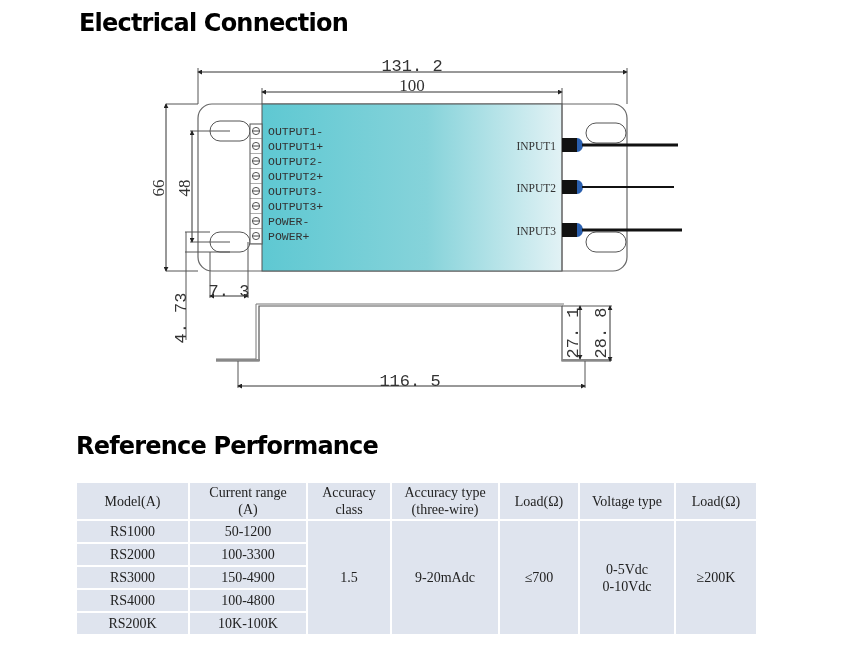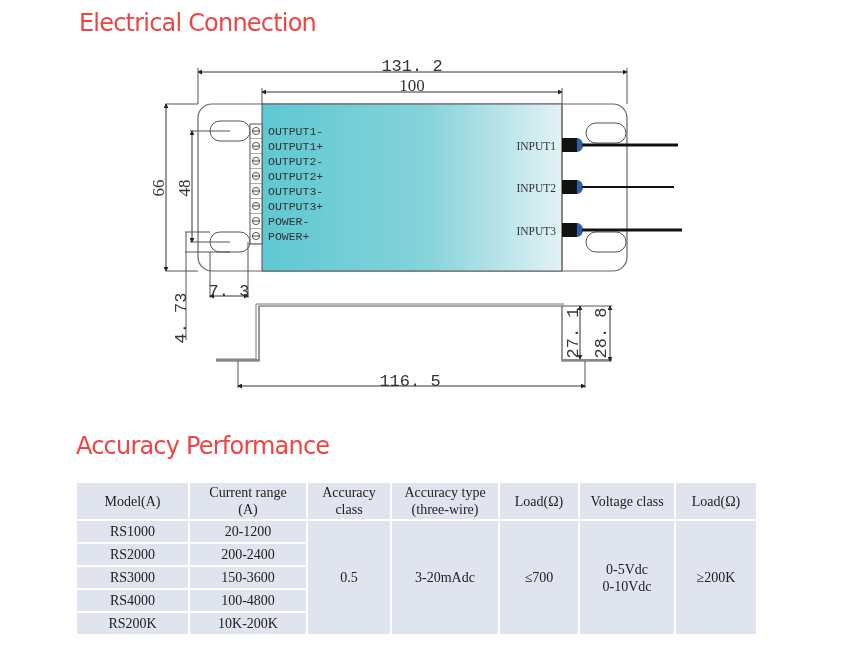--- a/index.html
+++ b/index.html
@@ -1,19 +1,19 @@
 <!DOCTYPE html>
 <html><head>
 <meta charset="utf-8">
 <style>
   html, body { margin:0; padding:0; background:#ffffff; }
   body { width:865px; height:661px; position:relative; overflow:hidden;
          font-family:"Liberation Sans", sans-serif; color:#1a1a1a; }
   .h1 { position:absolute; left:79px; font-family:"DejaVu Sans", sans-serif;
-        font-weight:normal; font-size:24px; letter-spacing:-0.8px; color:#ef4444; }
+        font-weight:bold; font-size:24px; letter-spacing:-0.8px; color:#000000; }
   #title-elec { top:9px; }
   #title-ref { top:432px; left:76px; }
   svg.drawing { position:absolute; left:0; top:0; }
   svg text { font-family:"Liberation Serif", serif; fill:#333; }
   .mono { font-family:"Liberation Mono", monospace; }
   table.perf { position:absolute; left:75px; top:481px; width:683px;
                border-collapse:collapse; font-family:Liberation Serif, serif;
                font-size:14px; color:#222; }
   table.perf td, table.perf th { background:#dfe4ee; border:2px solid #ffffff;
                text-align:center; vertical-align:middle; font-weight:normal;
@@ -153,58 +153,58 @@
   <line x1="238" y1="386" x2="585" y2="386" stroke="#333" marker-start="url(#arr)" marker-end="url(#arr)"></line>
   <text x="410" y="386" font-size="17" text-anchor="middle" class="mono">116. 5</text>
 
   <line x1="562" y1="306" x2="612" y2="306" stroke="#555"></line>
   <line x1="580" y1="306" x2="580" y2="359" stroke="#333" marker-start="url(#arr)" marker-end="url(#arr)"></line>
   <line x1="610" y1="306" x2="610" y2="361" stroke="#333" marker-start="url(#arr)" marker-end="url(#arr)"></line>
   <text transform="translate(578,333) rotate(-90)" font-size="17" text-anchor="middle" class="mono">27. 1</text>
   <text transform="translate(606,333) rotate(-90)" font-size="17" text-anchor="middle" class="mono">28. 8</text>
 </svg>
 
-<div class="h1" id="title-ref">Accuracy Performance</div>
+<div class="h1" id="title-ref">Reference Performance</div>
 
 <table class="perf">
   <thead>
     <tr>
       <th class="multi" style="width:103px">Model(A)</th>
       <th class="multi" style="width:108px">Current range
 (A)</th>
       <th class="multi" style="width:74px">Accuracy
 class</th>
       <th class="multi" style="width:98px">Accuracy type
 (three-wire)</th>
       <th class="multi" style="width:70px">Load(Ω)</th>
-      <th class="multi" style="width:86px">Voltage class</th>
+      <th class="multi" style="width:86px">Voltage type</th>
       <th class="multi">Load(Ω)</th>
     </tr>
   </thead>
   <tbody>
     <tr>
       <td>RS1000</td>
-      <td>20-1200</td>
-      <td rowspan="5">0.5</td>
-      <td rowspan="5">3-20mAdc</td>
+      <td>50-1200</td>
+      <td rowspan="5">1.5</td>
+      <td rowspan="5">9-20mAdc</td>
       <td rowspan="5">≤700</td>
       <td rowspan="5" class="multi">0-5Vdc
 0-10Vdc</td>
       <td rowspan="5">≥200K</td>
     </tr>
     <tr>
       <td>RS2000</td>
-      <td>200-2400</td>
+      <td>100-3300</td>
     </tr>
     <tr>
       <td>RS3000</td>
-      <td>150-3600</td>
+      <td>150-4900</td>
     </tr>
     <tr>
       <td>RS4000</td>
       <td>100-4800</td>
     </tr>
     <tr>
       <td>RS200K</td>
-      <td>10K-200K</td>
+      <td>10K-100K</td>
     </tr>
   </tbody>
 </table>
 
 </body></html>

